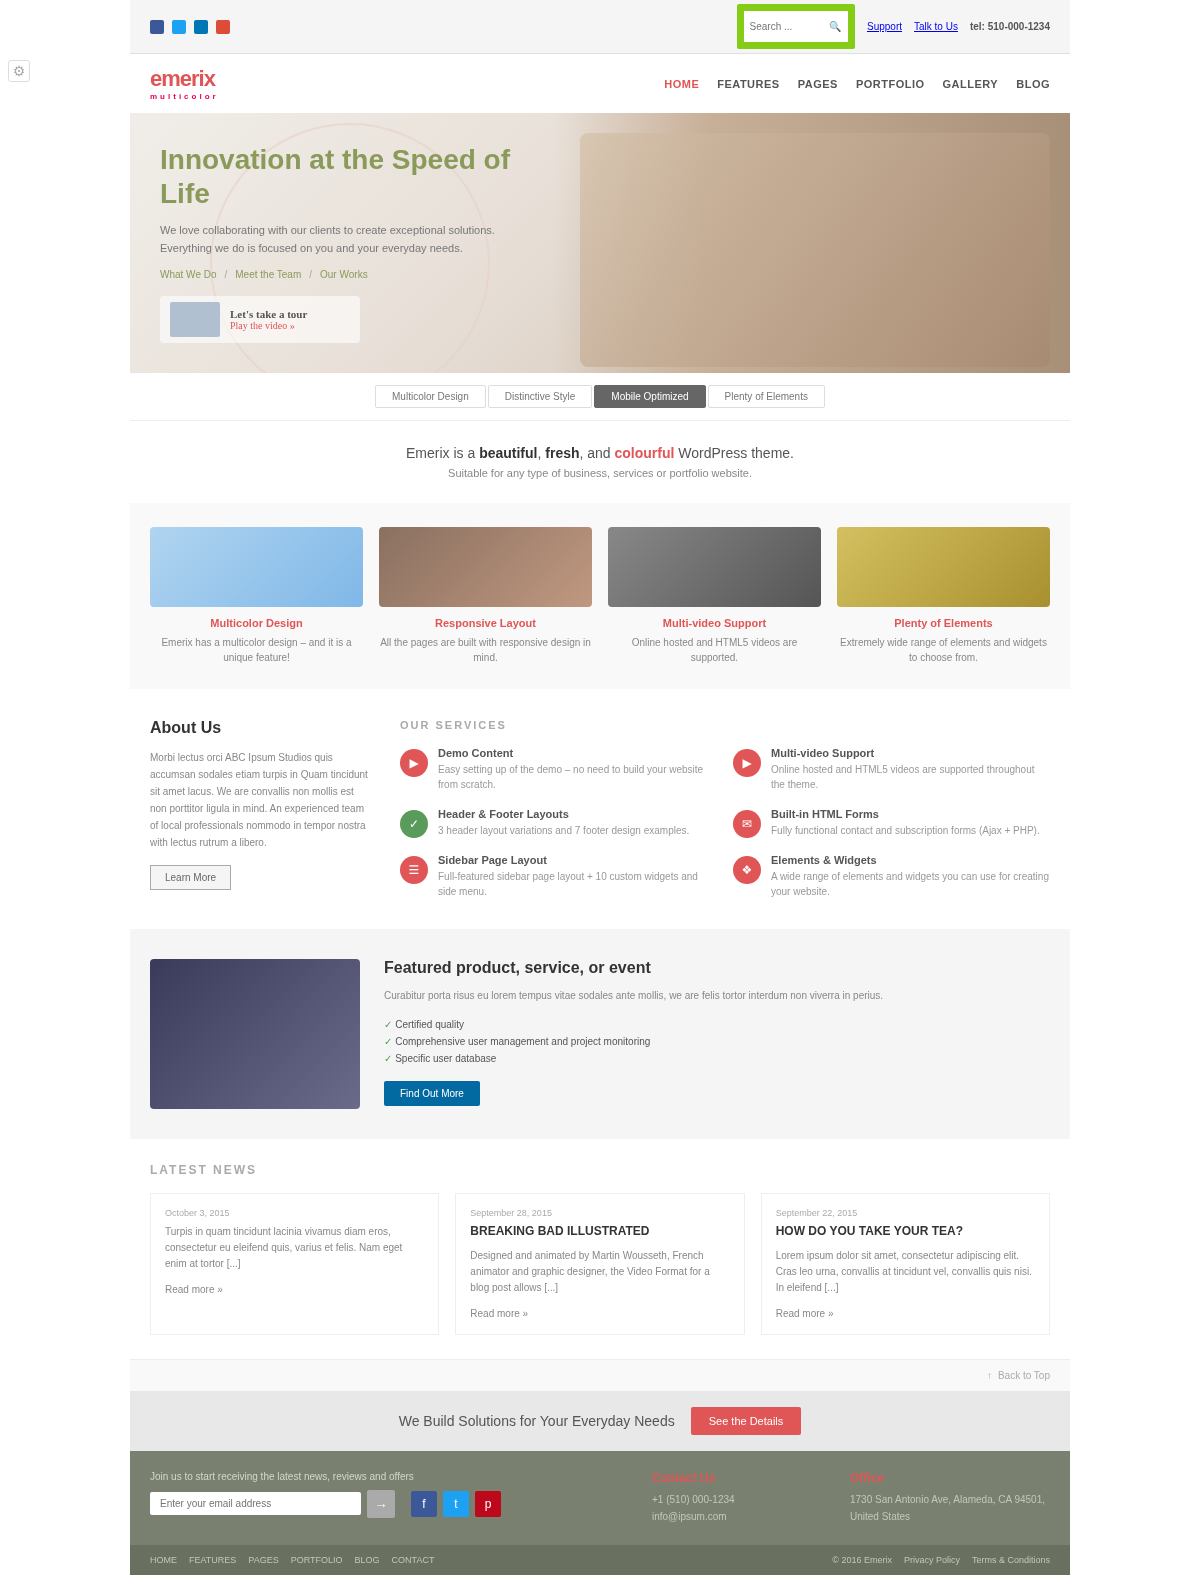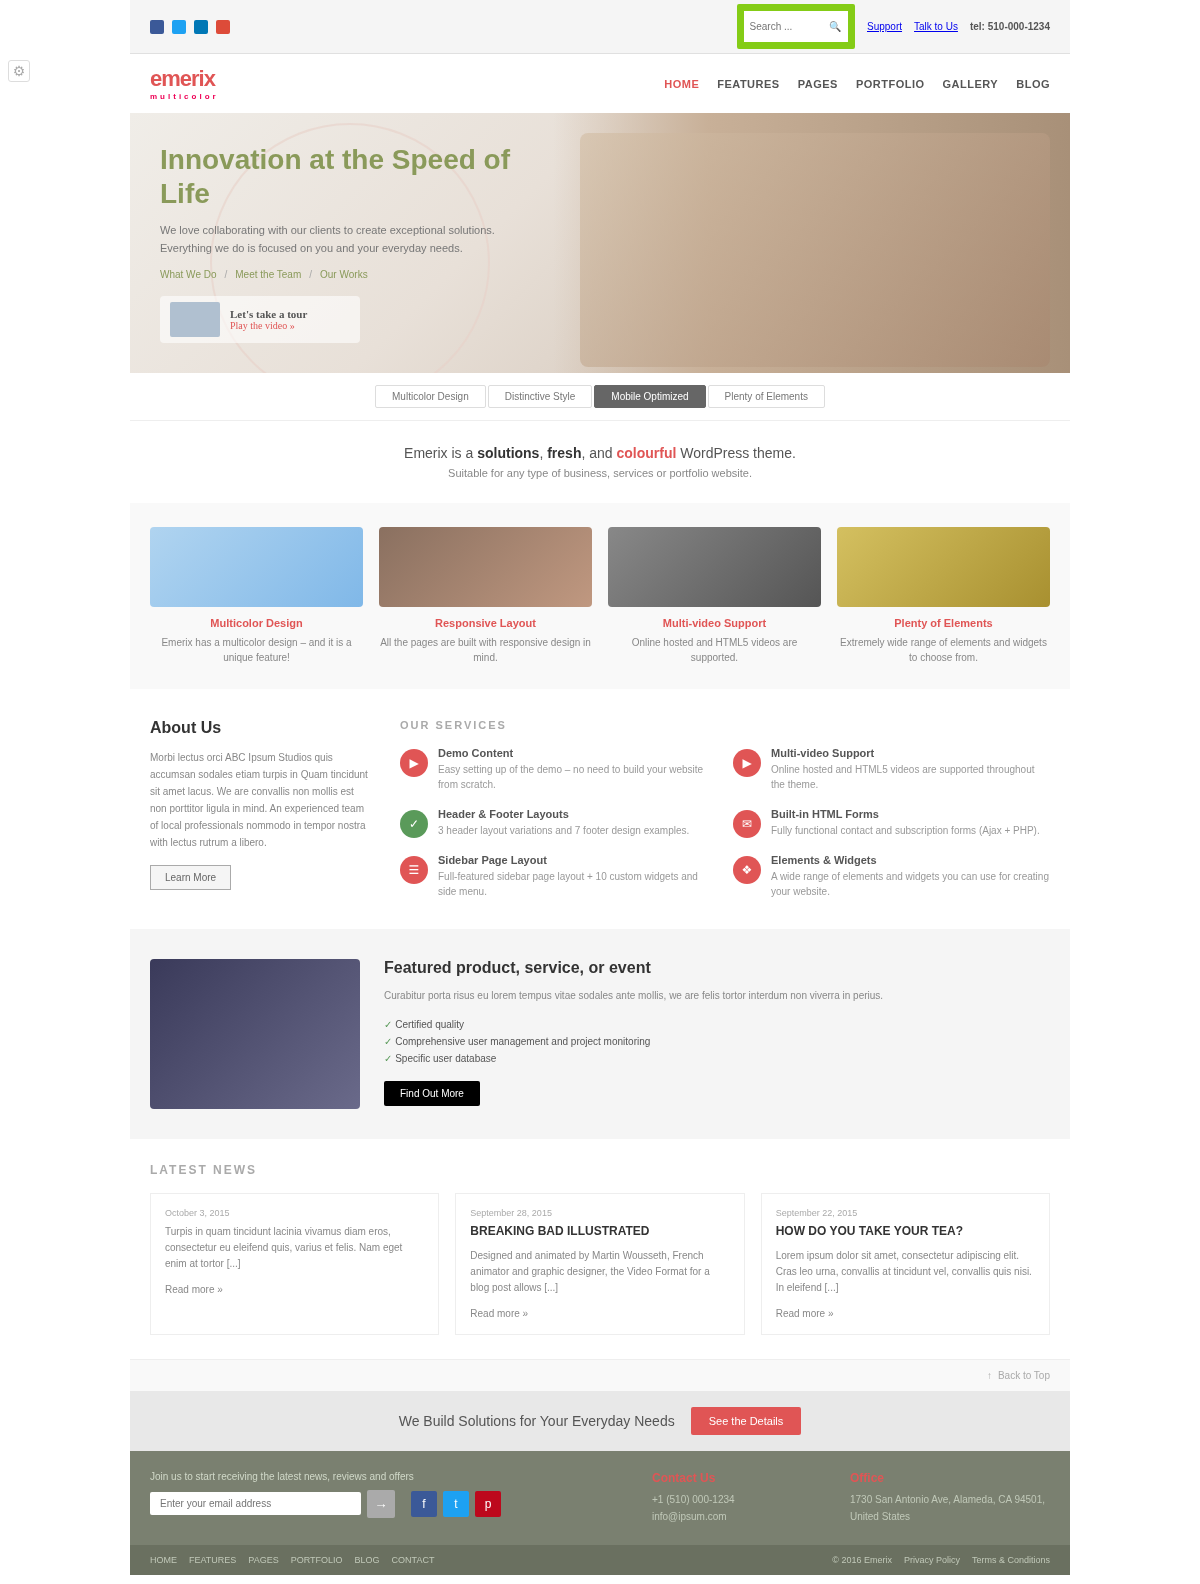--- a/index.html
+++ b/index.html
@@ -80,21 +80,21 @@
     .service-desc { font-size: 10px; color: #999; line-height: 1.5; }
 
     
     .featured { display: flex; gap: 24px; padding: 30px 20px; background: #f5f5f5; align-items: flex-start; }
     .featured-img { flex: 0 0 210px; height: 150px; background: linear-gradient(135deg, #3a3a5a, #6a6a8a); border-radius: 4px; }
     .featured-content h3 { font-size: 16px; color: #333; margin-bottom: 10px; }
     .featured-content p { font-size: 10px; color: #888; line-height: 1.7; margin-bottom: 12px; }
     .featured-list { list-style: none; margin-bottom: 14px; }
     .featured-list li { font-size: 10px; color: #555; padding: 3px 0; }
     .featured-list li::before { content: '✓ '; color: #5a9a5a; }
-    .btn-find { padding: 7px 16px; background: #000000; color: #fff; font-size: 10px; cursor: pointer; border: none; border-radius: 2px; }
+    .btn-find { padding: 7px 16px; background: #0369a1; color: #fff; font-size: 10px; cursor: pointer; border: none; border-radius: 2px; }
 
     
     .news { padding: 24px 20px; background: #fff; }
     .news h3 { font-size: 12px; color: #aaa; letter-spacing: 2px; margin-bottom: 16px; text-transform: uppercase; }
     .news-grid { display: grid; grid-template-columns: 1fr 1fr 1fr; gap: 16px; }
     .news-card { border: 1px solid #eee; padding: 14px; }
     .news-date { font-size: 9px; color: #aaa; margin-bottom: 6px; }
     .news-title { font-size: 12px; color: #333; font-weight: bold; margin-bottom: 8px; line-height: 1.3; }
     .news-excerpt { font-size: 10px; color: #888; line-height: 1.6; margin-bottom: 10px; }
     .news-read { font-size: 10px; color: #888; text-decoration: none; cursor: pointer; }
@@ -203,21 +203,21 @@
 
 <div class="tabs">
   <div class="tab">Multicolor Design</div>
   <div class="tab">Distinctive Style</div>
   <div class="tab active">Mobile Optimized</div>
   <div class="tab">Plenty of Elements</div>
 </div>
 
 <div class="desc-section">
   <p>
-    Emerix is a <strong>solutions</strong>, <strong>fresh</strong>, and <em style="color:#e05555;font-weight:bold;">colourful</em> WordPress theme.
+    Emerix is a <strong>beautiful</strong>, <strong>fresh</strong>, and <em style="color:#e05555;font-weight:bold;">colourful</em> WordPress theme.
   </p>
   <p class="sub">Suitable for any type of business, services or portfolio website.</p>
 </div>
 
 <div class="features">
   <div class="feature-item">
     <div class="feature-img multicolor"></div>
     <div class="feature-title">Multicolor Design</div>
     <div class="feature-desc">Emerix has a multicolor design – and it is a unique feature!</div>
   </div>

